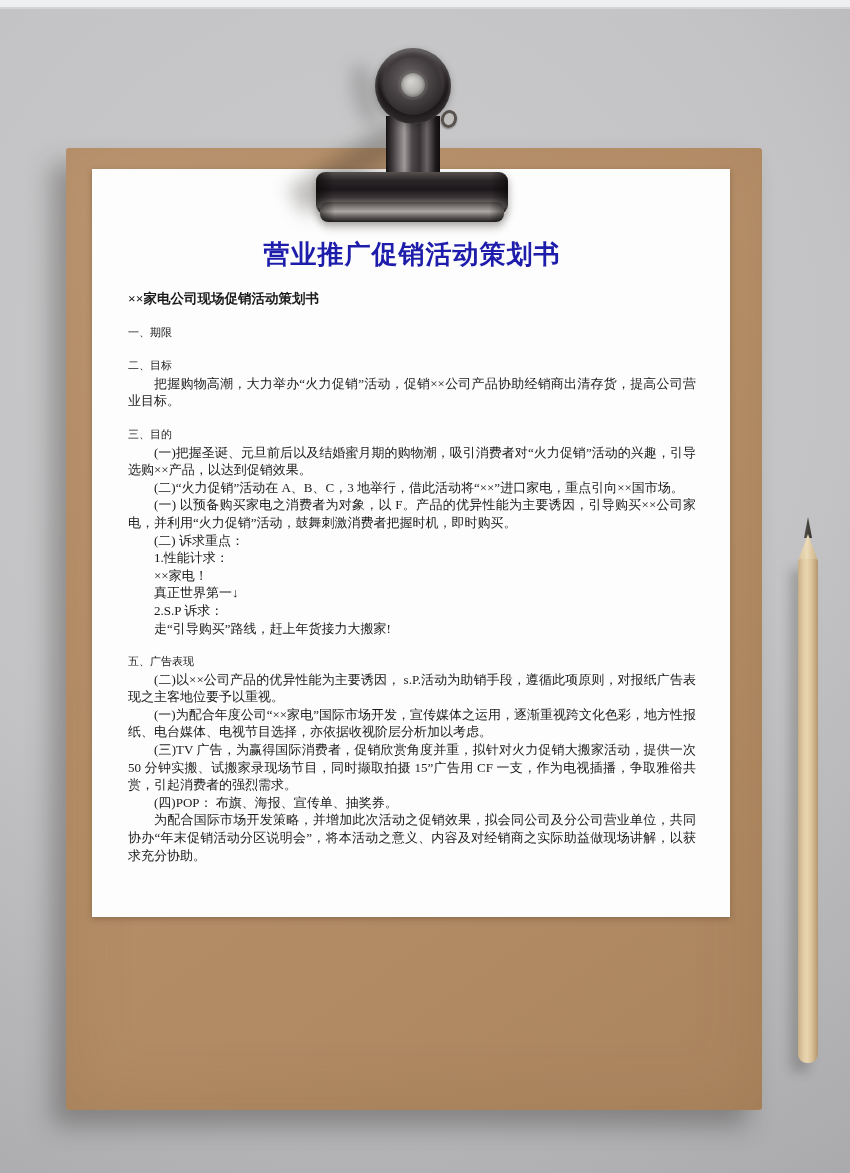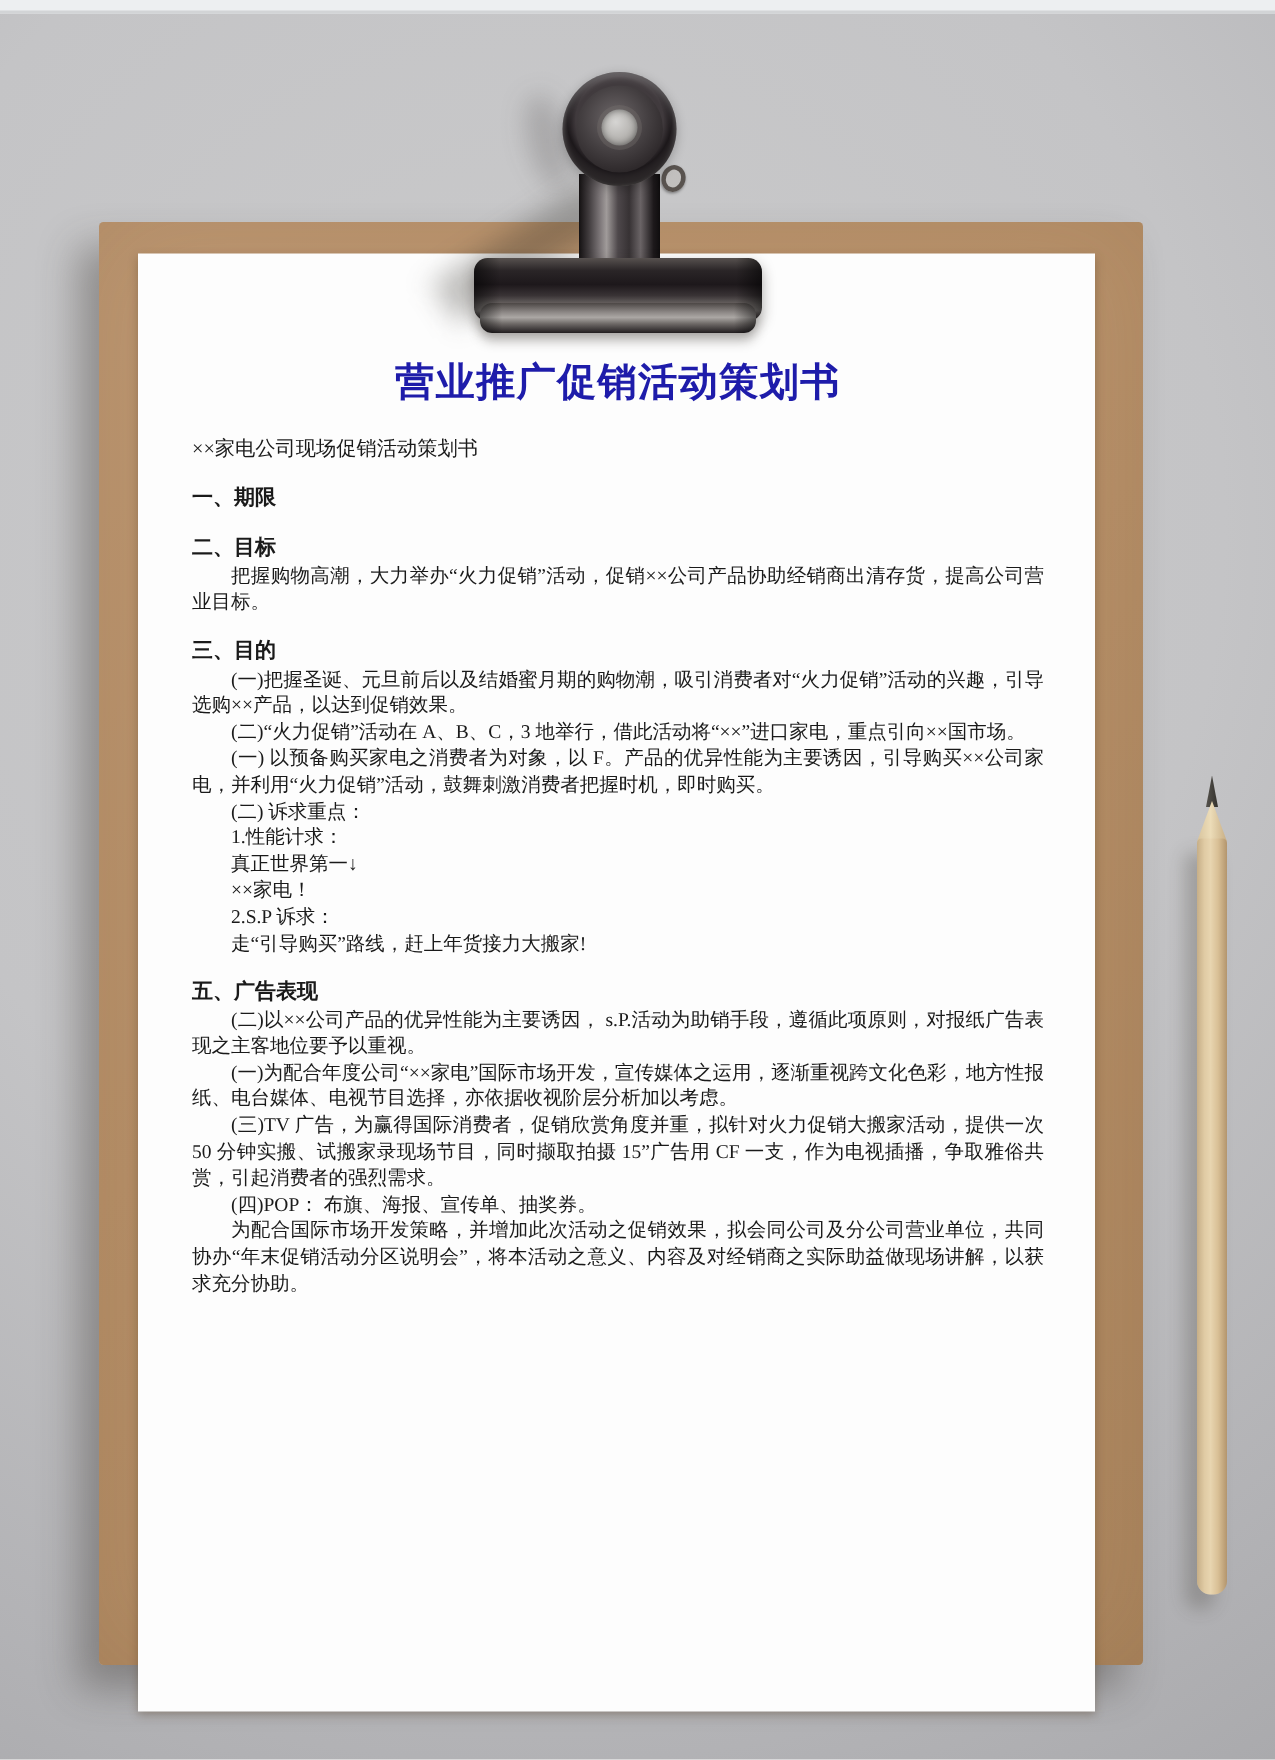--- a/index.html
+++ b/index.html
@@ -12,37 +12,37 @@
     position:absolute;left:0;top:0;width:850px;height:7px;
     background:#edeff1;border-bottom:2px solid #d2d4d6;
   }
   
   .board{
     position:absolute;left:66px;top:148px;width:696px;height:962px;border-radius:3px;
     background:linear-gradient(145deg,#bd9772 0%,#b68f68 45%,#ab855e 100%);
     box-shadow:-14px 16px 26px rgba(55,50,45,.38), inset 0 0 70px rgba(110,78,45,.16);
   }
   .paper{
-    position:absolute;left:92px;top:169px;width:638px;height:972px;
+    position:absolute;left:92px;top:169px;width:638px;height:748px;
     background:#fdfdfd;
     box-shadow:0 2px 6px rgba(85,62,40,.38);
   }
   
   .doc{
     position:absolute;left:0;top:0;width:100%;box-sizing:border-box;
     padding:70px 34px 0 36px;
     font-size:13px;line-height:17.6px;color:#1a1a1a;
     text-align:justify;
   }
   .doc-title{
     margin:0 0 19px;text-align:center;font-weight:bold;
     font-size:26px;line-height:32px;letter-spacing:1px;color:#1e1caa;
   }
-  .doc-subtitle{margin:0;font-weight:normal;font-size:13.5px;}
-  .section-heading{margin:16px 0 0;font-weight:bold;font-size:14px;}
+  .doc-subtitle{margin:0;font-weight:bold;font-size:13.5px;}
+  .section-heading{margin:16px 0 0;font-weight:normal;font-size:11px;}
   .para{margin:0;text-indent:2em;}
   
   .clip-shadow-diag{
     position:absolute;left:286px;top:152px;width:126px;height:32px;
     background:rgba(45,42,38,.30);filter:blur(9px);transform:rotate(-33deg);
   }
   .clip-shadow-ring{
     position:absolute;left:352px;top:62px;width:26px;height:64px;border-radius:50%;
     background:rgba(45,42,38,.20);filter:blur(8px);transform:rotate(-14deg);
   }
@@ -122,22 +122,22 @@
         </div>
         <div>
           <div class="section-heading">三、目的</div>
           <p class="para">(一)把握圣诞、元旦前后以及结婚蜜月期的购物潮，吸引消费者对“火力促销”活动的兴趣，引导选购××产品，以达到促销效果。</p>
           <p class="para">(二)“火力促销”活动在 A、B、C，3 地举行，借此活动将“××”进口家电，重点引向××国市场。</p>
         </div>
         <div>
           <p class="para">(一) 以预备购买家电之消费者为对象，以 F。产品的优异性能为主要诱因，引导购买××公司家电，并利用“火力促销”活动，鼓舞刺激消费者把握时机，即时购买。</p>
           <p class="para">(二) 诉求重点：</p>
           <p class="para">1.性能计求：</p>
+          <p class="para">××家电！</p>
           <p class="para">真正世界第一↓</p>
-          <p class="para">××家电！</p>
           <p class="para">2.S.P 诉求：</p>
           <p class="para">走“引导购买”路线，赶上年货接力大搬家!</p>
         </div>
         <div>
           <div class="section-heading">五、广告表现</div>
           <p class="para">(二)以××公司产品的优异性能为主要诱因， s.P.活动为助销手段，遵循此项原则，对报纸广告表现之主客地位要予以重视。</p>
           <p class="para">(一)为配合年度公司“××家电”国际市场开发，宣传媒体之运用，逐渐重视跨文化色彩，地方性报纸、电台媒体、电视节目选择，亦依据收视阶层分析加以考虑。</p>
           <p class="para">(三)TV 广告，为赢得国际消费者，促销欣赏角度并重，拟针对火力促销大搬家活动，提供一次 50 分钟实搬、试搬家录现场节目，同时撷取拍摄 15”广告用 CF 一支，作为电视插播，争取雅俗共赏，引起消费者的强烈需求。</p>
           <p class="para">(四)POP： 布旗、海报、宣传单、抽奖券。</p>
         </div>

